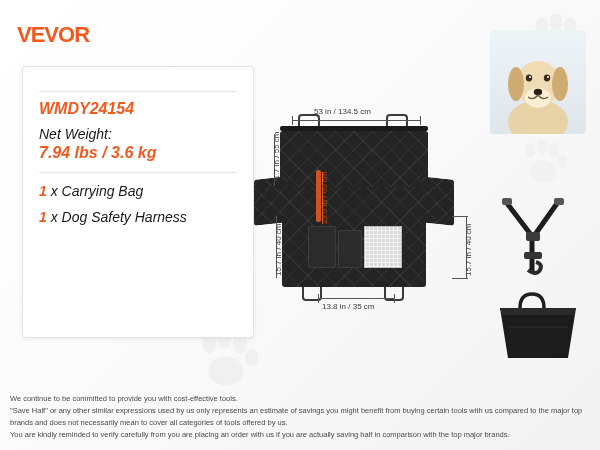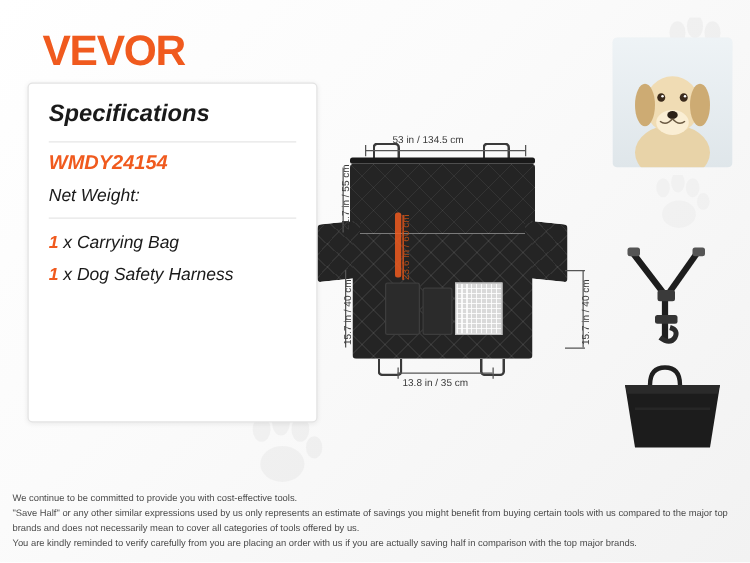--- a/index.html
+++ b/index.html
@@ -14,22 +14,22 @@
     width: 600px; height: 450px;
     background: linear-gradient(135deg,#ffffff 0%,#fbfbfb 40%,#f2f2f2 100%);
   }
 
   
   .paw { position: absolute; opacity: 0.07; color: #8a8a8a; }
   .paw svg { display:block; }
 
   
   #brand {
-    position: absolute; left: 34px; top: 22px;
-    font-size: 34px; font-weight: bold; letter-spacing: -1px;
+    position: absolute; left: 17px; top: 22px;
+    font-size: 22px; font-weight: bold; letter-spacing: -1px;
     color: #f05a1e;
     font-family: "Liberation Sans", sans-serif;
   }
 
   
   #spec-card {
     position: absolute; left: 22px; top: 66px;
     width: 232px; height: 272px;
     background: #ffffff;
     border: 1px solid #e3e3e3;
@@ -133,24 +133,24 @@
       <ellipse cx="26" cy="7" rx="6.5" ry="9.5" fill="currentColor"></ellipse>
       <ellipse cx="40" cy="12" rx="6.5" ry="9" fill="currentColor"></ellipse>
       <ellipse cx="50" cy="25" rx="6" ry="8" fill="currentColor"></ellipse>
       <ellipse cx="27" cy="37" rx="16" ry="13" fill="currentColor"></ellipse>
     </svg>
   </div>
 
   <div id="brand">VEVOR</div>
 
   <div id="spec-card">
-    <div class="card-h">Specifications</div>
     <div class="hr"></div>
     <div class="val">WMDY24154</div>
     <div class="lbl">Net Weight:</div>
+    <div class="val">7.94 lbs / 3.6 kg</div>
     <div class="hr"></div>
     <div class="acc-item">
       <span class="qty">1</span>
       <span>x Carrying Bag</span>
     </div>
     <div class="acc-item">
       <span class="qty">1</span>
       <span>x Dog Safety Harness</span>
     </div>
   </div>

